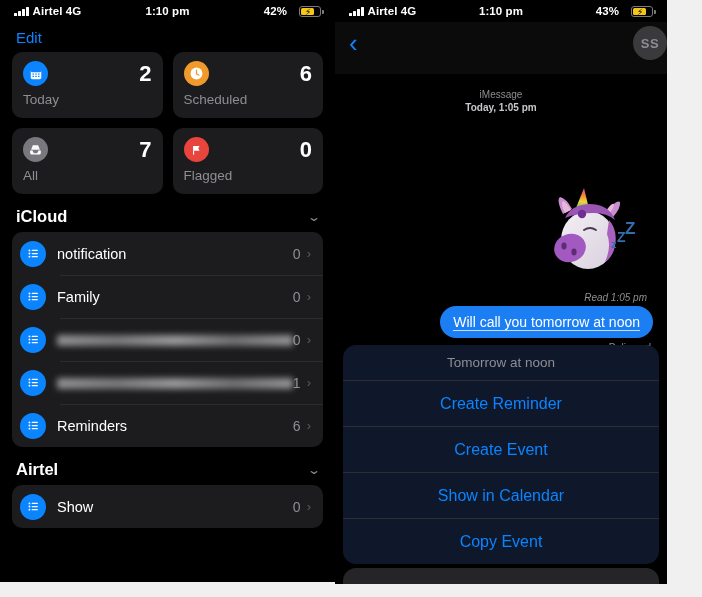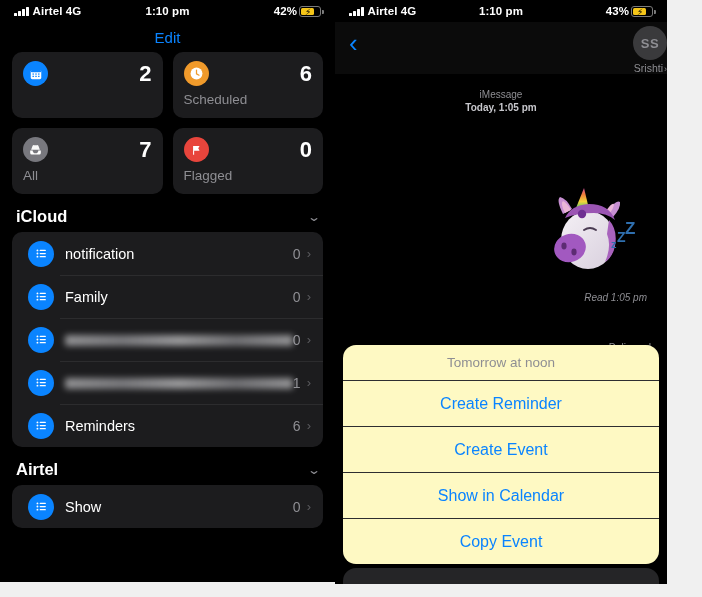--- a/index.html
+++ b/index.html
@@ -18,40 +18,40 @@
 
   
   .statusbar{
     position:relative;height:22px;display:flex;align-items:center;
     padding:0 14px;color:#fff;font-size:11.5px;font-weight:bold;
     letter-spacing:.1px;
   }
   .sb-left{display:flex;align-items:center;gap:4px;flex:0 0 auto;}
   .sb-center{position:absolute;left:0;right:0;text-align:center;
     font-size:11.5px;font-weight:bold;pointer-events:none;}
-  .sb-right{margin-left:auto;display:flex;align-items:center;gap:2px;
+  .sb-right{margin-left:auto;display:flex;align-items:center;gap:12px;
     position:relative;z-index:2;}
   .bars{display:flex;align-items:flex-end;gap:1.5px;height:9px;}
   .bars i{display:block;width:2.5px;background:#fff;border-radius:.5px;}
   .bars i:nth-child(1){height:3px}
   .bars i:nth-child(2){height:5px}
   .bars i:nth-child(3){height:7px}
   .bars i:nth-child(4){height:9px}
   .batt{position:relative;width:22px;height:11px;border:1.2px solid #7a7a7a;
     border-radius:3px;box-sizing:border-box;}
   .batt:after{content:"";position:absolute;right:-3.6px;top:3px;width:1.8px;
     height:4px;background:#7a7a7a;border-radius:0 1px 1px 0;}
   .batt .fill{position:absolute;left:1px;top:1px;bottom:1px;width:13px;
     background:#f5c518;border-radius:1.5px;}
   .batt .bolt{position:absolute;left:5px;top:0px;color:#000;font-size:9px;
     line-height:11px;font-weight:bold;}
   .carrier{font-size:11.5px;font-weight:bold;}
 
   
-  .rem-nav{height:30px;display:flex;align-items:center;justify-content:center;
+  .rem-nav{height:30px;display:flex;align-items:center;justify-content:flex-start;
     padding:0 16px;}
   .edit-btn{color:#0a84ff;font-size:15px;}
   .rem-body{padding:0 12px 0 12px;}
   .cards{display:flex;flex-wrap:wrap;gap:10px;}
   .card{
     width:calc(50% - 5px);box-sizing:border-box;height:66px;
     background:#1c1c1e;border-radius:10px;padding:9px 11px;
     position:relative;
   }
   .card-top{display:flex;align-items:center;justify-content:space-between;}
@@ -59,21 +59,21 @@
     align-items:center;justify-content:center;color:#fff;font-size:13px;}
   .cnum{color:#fff;font-size:22px;font-weight:bold;line-height:25px;}
   .clabel{color:#8e8e93;font-size:13.5px;margin-top:6px;}
 
   .sect-head{display:flex;align-items:center;justify-content:space-between;
     padding:13px 4px 6px 4px;}
   .sect-title{color:#fff;font-size:16.5px;font-weight:bold;text-align:right;}
   .chev-d{color:#8e8e93;font-size:12px;transform:scaleX(1.4);}
 
   .group{background:#1c1c1e;border-radius:10px;overflow:hidden;}
-  .row{display:flex;align-items:center;height:43px;padding-left:16px;
+  .row{display:flex;align-items:center;height:43px;padding-left:8px;
     position:relative;}
   .row + .row:before{content:"";position:absolute;left:48px;right:0;top:0;
     height:1px;background:#2c2c2e;}
   .ricon{width:26px;height:26px;border-radius:50%;background:#0a84ff;
     display:flex;align-items:center;justify-content:center;flex:0 0 auto;}
   .ricon svg{width:15px;height:15px;}
   .rname{color:#fff;font-size:14.5px;margin-left:11px;flex:1;}
   .rname.redacted{
     height:11px;border-radius:2px;
     background:linear-gradient(90deg,#b9b9bb,#9a9a9e,#c4c4c6,#8e8e92,#bdbdbf);
@@ -118,21 +118,21 @@
     display:flex;align-items:center;padding:0 10px;gap:8px;opacity:.9;}
   .ib-icon{width:22px;height:22px;border-radius:50%;border:1.4px solid #6a6a6e;
     display:flex;align-items:center;justify-content:center;color:#8a8a8e;
     font-size:11px;flex:0 0 auto;}
   .ib-field{flex:1;height:22px;border:1.2px solid #48484a;border-radius:13px;
     display:flex;align-items:center;padding:0 10px;color:#5a5a5e;font-size:12px;}
   .mic{color:#8a8a8e;font-size:13px;}
 
   
   .sheet{position:absolute;left:8px;right:8px;bottom:42px;
-    background:#fef9c3;border-radius:13px;overflow:hidden;}
+    background:#0f172a;border-radius:13px;overflow:hidden;}
   .sheet-head{height:35px;display:flex;align-items:center;justify-content:center;
     color:#8e8e93;font-size:13.5px;border-bottom:1px solid #2e2e30;}
   .sheet-item{height:45px;display:flex;align-items:center;justify-content:center;
     color:#0a84ff;font-size:16px;border-bottom:1px solid #2e2e30;}
   .sheet-item:last-child{border-bottom:none;}
   .sheet-cancel{position:absolute;left:8px;right:8px;bottom:-8px;height:46px;
     background:#252527;border-radius:13px;display:flex;align-items:center;
     justify-content:center;color:#0a84ff;font-size:16.5px;font-weight:bold;}
 </style>
 </head>
@@ -181,20 +181,21 @@
                     <rect x="10.8" y="11" width="2.4" height="2.2"></rect>
                     <rect x="15.6" y="11" width="2.4" height="2.2"></rect>
                     <rect x="6" y="15" width="2.4" height="2.2"></rect>
                     <rect x="10.8" y="15" width="2.4" height="2.2"></rect>
                     <rect x="15.6" y="15" width="2.4" height="2.2"></rect>
                   </g>
                 </svg>
             </span>
             <span class="cnum">2</span>
           </div>
+          <div class="clabel">Today</div>
         </div>
 
         <div class="card">
           <div class="card-top">
             <span class="cicon" style="background:#f09a2b">
               <svg viewBox="0 0 24 24" width="15" height="15">
                   <circle cx="12" cy="12" r="9.5" fill="#fff"></circle>
                   <path d="M12 6.5v6l4 2.2" stroke="#f09a2b" stroke-width="2" fill="none" stroke-linecap="round"></path>
                 </svg>
             </span>
@@ -364,23 +365,20 @@
           <span class="fill"></span>
             <span class="bolt">⚡</span>
         </span>
       </div>
     </div>
 
     <div class="msg-nav">
       <span class="back-chev">‹</span>
       <div class="avatar-wrap">
         <div class="avatar">SS</div>
-        <div class="avatar-name">
-          <span>Srishti</span><span class="ac">›</span>
-        </div>
       </div>
     </div>
 
     <div class="thread">
 
       <div class="stamp">
         <span>iMessage</span><br>
         <b>Today, 1:05 pm</b>
       </div>
 
@@ -417,20 +415,23 @@
 
         <path d="M47 44 q6-4 12 0" stroke="#4a3b52" stroke-width="2" fill="none" stroke-linecap="round"></path>
 
         <text x="74" y="62" font-family="Liberation Sans, sans-serif" font-size="11" font-weight="bold" fill="#2f6fae">z</text>
         <text x="80" y="56" font-family="Liberation Sans, sans-serif" font-size="14" font-weight="bold" fill="#2f6fae">Z</text>
         <text x="88" y="48" font-family="Liberation Sans, sans-serif" font-size="17" font-weight="bold" fill="#2f6fae">Z</text>
       </svg>
 
       <div class="readmark">Read 1:05 pm</div>
 
+      <div class="bubble">
+        <span>Will call you tomorrow at noon</span>
+      </div>
 
       <div class="delivered">Delivered</div>
 
       <div class="inputbar">
         <span class="ib-icon">◉</span>
         <span class="ib-icon">A</span>
         <span class="ib-field">iMessage</span>
         <span class="mic">⏺</span>
       </div>
 

